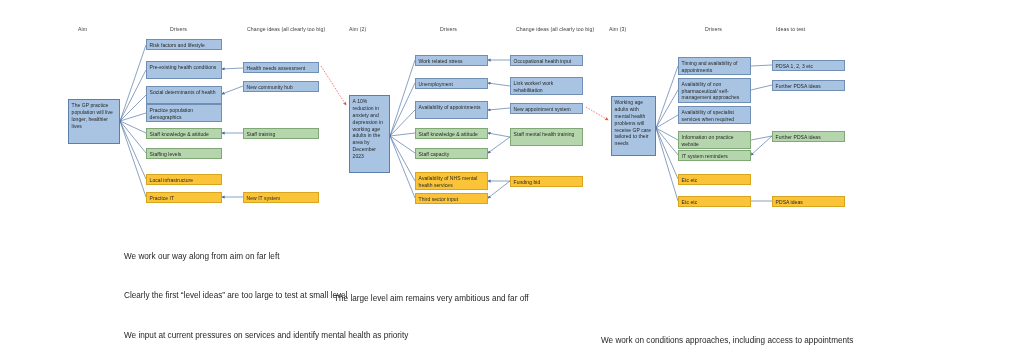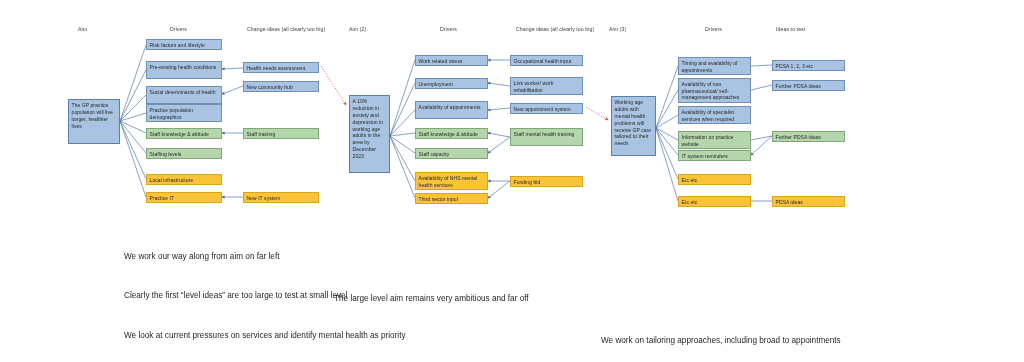--- a/index.html
+++ b/index.html
@@ -137,24 +137,24 @@
   <div class="box yellow" style="left:678px;top:196px;width:73px;height:11px">Etc etc</div>
 
   <div class="box blue" style="left:772px;top:60px;width:73px;height:11px">PDSA 1, 2, 3 etc</div>
   <div class="box blue" style="left:772px;top:80px;width:73px;height:11px">Further PDSA ideas</div>
   <div class="box green" style="left:772px;top:131px;width:73px;height:11px">Further PDSA ideas</div>
   <div class="box yellow" style="left:772px;top:196px;width:73px;height:11px">PDSA ideas</div>
 
   <div class="note" style="left:124px;top:223px">
     <div>We work our way along from aim on far left</div>
     <div>Clearly the first “level ideas” are too large to test at small level</div>
-    <div>We look at current pressures on services and identify mental health as priority</div>
+    <div>We input at current pressures on services and identify mental health as priority</div>
   </div>
   <div class="note" style="left:334px;top:265px">
     <div>The large level aim remains very ambitious and far off</div>
     
   </div>
   <div class="note" style="left:601px;top:307px">
-    <div>We work on tailoring approaches, including broad to appointments</div>
+    <div>We work on conditions approaches, including access to appointments</div>
     
   </div>
 
 </div>
 
 </body></html>

